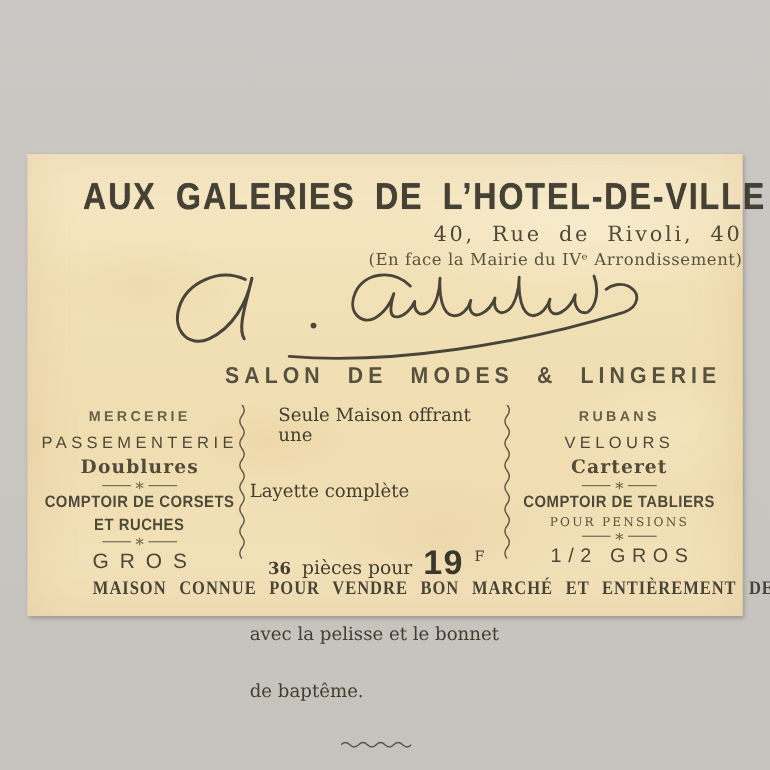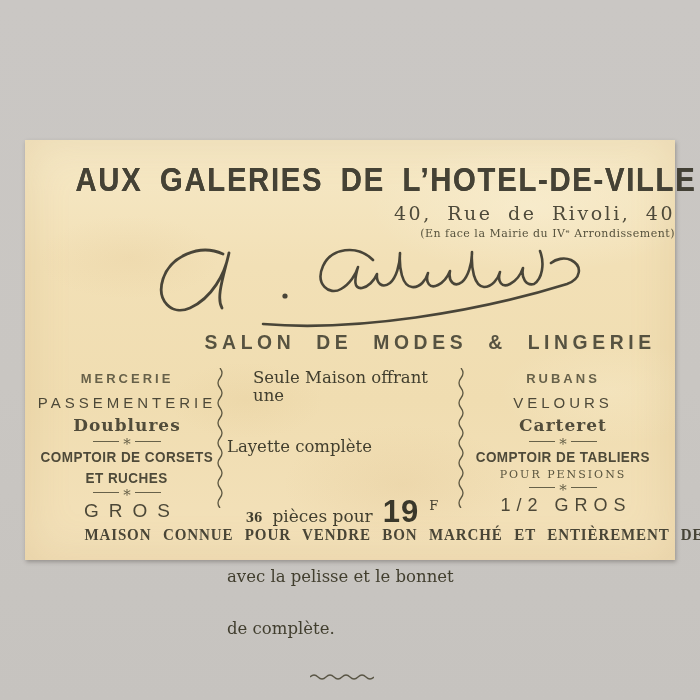--- a/index.html
+++ b/index.html
@@ -21,21 +21,21 @@
   }
   .abs{position:absolute;left:0;right:0;text-align:right;}
   .condense{display:inline-block;white-space:nowrap;}
 
   .title{top:20px;}
   .title .condense{
     transform:scaleX(0.86);font-weight:700;font-size:34px;letter-spacing:2px;word-spacing:9px;
     color:#38362b;text-shadow:0 0 0.7px #38362b;opacity:0.93;
   }
   .address{top:62px;font-family:"DejaVu Serif",serif;font-size:19px;letter-spacing:2.5px;word-spacing:7px;color:#403d2f;opacity:0.92;}
-  .subtitle{top:87px;font-family:"DejaVu Serif",serif;font-size:11px;letter-spacing:0.5px;color:#45422f;opacity:0.9;}
+  .subtitle{top:87px;font-family:"DejaVu Serif",serif;font-size:15px;letter-spacing:0.5px;color:#45422f;opacity:0.9;}
 
   .signature{position:absolute;left:110px;top:98px;width:480px;height:104px;}
   .signature svg{display:block;width:100%;height:100%;}
   .sig-stroke{fill:none;stroke:#36342a;stroke-linecap:round;stroke-linejoin:round;opacity:0.9;}
   .sr-only{position:absolute;width:1px;height:1px;overflow:hidden;clip:rect(0 0 0 0);white-space:nowrap;}
 
   .salon{top:190px;}
   .salon .condense{
     transform:scaleX(0.92);font-weight:700;font-size:21px;letter-spacing:5px;word-spacing:12px;
     color:#3c3a2d;opacity:0.85;
@@ -61,21 +61,21 @@
   .gros{font-size:19px;letter-spacing:10px;padding-left:10px;margin-top:5px;opacity:0.92;color:#3e3b2d;}
   .demi-gros{font-size:18px;letter-spacing:6px;padding-left:6px;margin-top:5px;opacity:0.92;color:#3e3b2d;}
 
   .orn{display:flex;align-items:center;gap:4px;margin-top:3px;opacity:0.8;}
   .orn-line{display:inline-block;width:26px;height:1px;background:#45422f;}
   .orn-star{font-family:"DejaVu Serif",serif;font-size:15px;line-height:6px;transform:translateY(3px);color:#45422f;}
 
   .c-line1{padding-left:26px;margin-top:3px;}
   .c-line2{margin-top:0;}
   .price-row{display:flex;align-items:baseline;gap:10px;margin-top:7px;align-self:center;}
-  .offer-qty{font-weight:700;font-size:12px;}
+  .offer-qty{font-weight:700;font-size:15px;}
   .offer-mid{font-size:17px;}
   .price-val{font-family:"Liberation Sans",sans-serif;font-weight:700;font-size:31px;letter-spacing:1px;color:#3a382b;}
   .price-unit{font-family:"DejaVu Serif",serif;font-size:13px;transform:translateY(-12px);}
   .c-line3{margin-top:6px;}
   .c-line4{margin-top:1px;}
   .wavy-h{align-self:center;margin-top:3px;width:64px;height:8px;}
   .footnote{align-self:center;margin-top:2px;font-variant:small-caps;font-size:14px;letter-spacing:0.3px;white-space:nowrap;transform:scaleX(0.95);font-weight:700;opacity:0.88;color:#3f3c2d;}
 
   .tagline{top:384px;}
   .tagline .condense{
@@ -140,21 +140,21 @@
       <div class="col col-center">
         <div class="c-line1">Seule Maison offrant une</div>
         <div class="c-line2">Layette complète</div>
         <div class="price-row">
           <span class="offer-qty">36</span>
           <span class="offer-mid">pièces pour</span>
           <span class="price-val">19</span>
           <span class="price-unit">F</span>
         </div>
         <div class="c-line3">avec la pelisse et le bonnet</div>
-        <div class="c-line4">de complète.</div>
+        <div class="c-line4">de baptême.</div>
         <svg class="wavy-h" viewBox="0 0 64 8" aria-hidden="true">
           <path d="M0 4 Q4 0 8 4 T16 4 T24 4 T32 4 T40 4 T48 4 T56 4 T64 4"></path>
         </svg>
         <div class="footnote">Spécialité d’Articles pour Enfants</div>
       </div>
 
       <div class="col col-right">
         <div class="small-head">RUBANS</div>
         <div class="mid-head">VELOURS</div>
         <div class="serif-line">Carteret</div>

